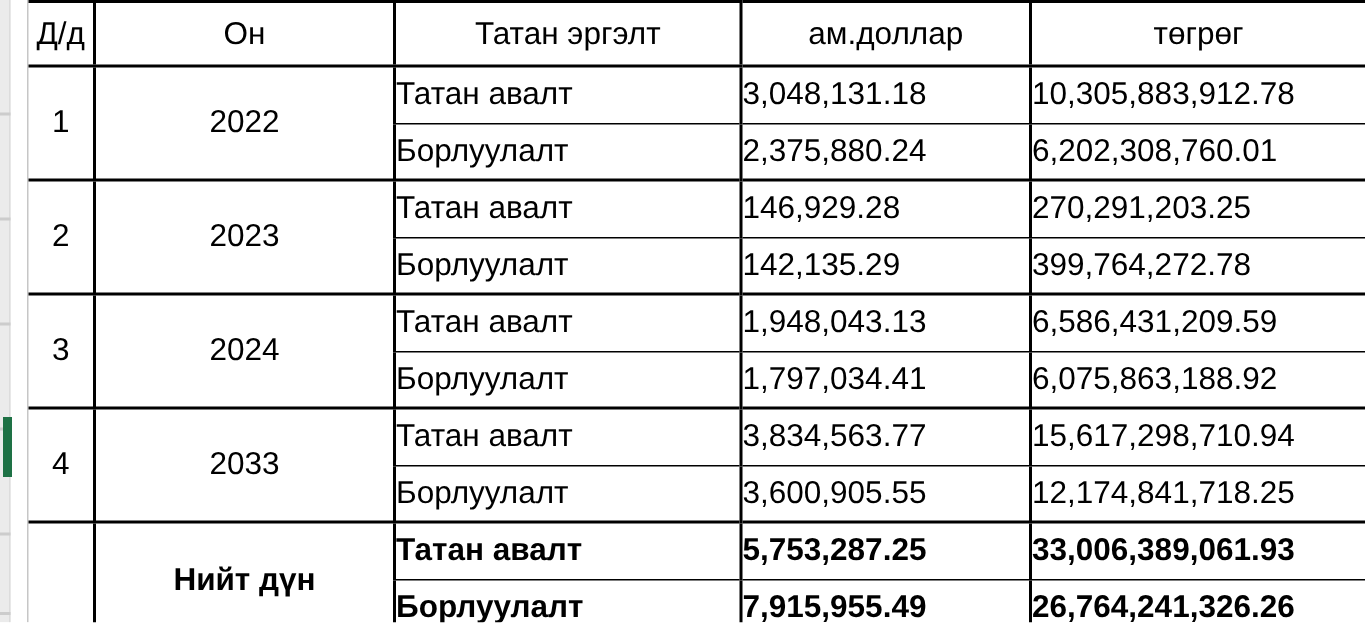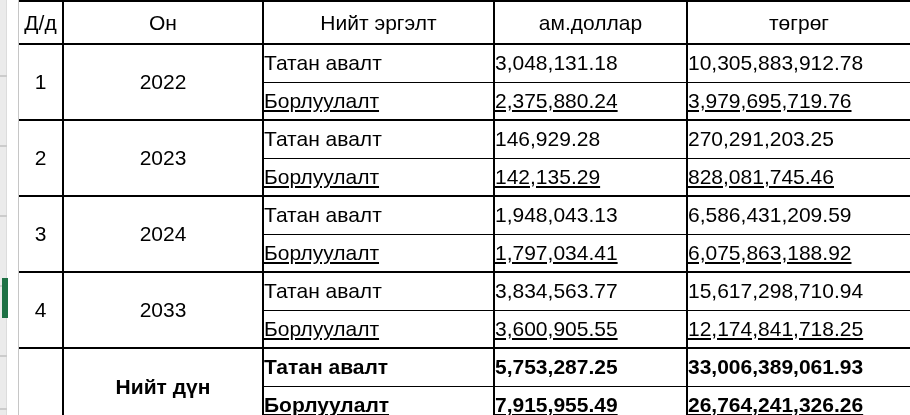--- a/index.html
+++ b/index.html
@@ -69,21 +69,21 @@
   table.sheet .first-col { border-left: none; }
   thead tr { height: 43px; }
   tbody tr { height: 38px; }
   thead th {
     border-top: 2px solid #000000;
     border-bottom: 2px solid #000000;
     font-weight: bold;
     text-align: center;
   }
   tr.g-first td { border-top: 2px solid #000000; }
-  tr.sub td     { border-top: 1px solid #000000; text-decoration: underline; }
+  tr.sub td     { border-top: 1px solid #000000; }
   td.c-center { text-align: center; }
   td.c-label  { text-align: left;  padding-left: 6px; }
   td.c-num    { padding-right: 7px; }
   tr.total td, td.total { font-weight: bold; }
 </style>
 </head>
 <body>
 
 <div class="screen">
 
@@ -104,51 +104,51 @@
       <col style="width:44px">
       <col style="width:200px">
       <col style="width:231px">
       <col style="width:193px">
       <col style="width:223px">
     </colgroup>
     <thead>
       <tr>
         <th class="first-col">Д/д</th>
         <th>Он</th>
-        <th>Нийт эргэлт</th>
+        <th>Татан эргэлт</th>
         <th>ам.доллар</th>
         <th>төгрөг</th>
       </tr>
     </thead>
     <tbody>
 
       <tr class="g-first">
         <td class="c-center first-col" rowspan="2">1</td>
         <td class="c-center" rowspan="2">2022</td>
         <td class="c-label">Татан авалт</td>
         <td class="c-num">3,048,131.18</td>
         <td class="c-num">10,305,883,912.78</td>
       </tr>
       <tr class="sub">
         <td class="c-label">Борлуулалт</td>
         <td class="c-num">2,375,880.24</td>
-        <td class="c-num">3,979,695,719.76</td>
+        <td class="c-num">6,202,308,760.01</td>
       </tr>
 
       <tr class="g-first">
         <td class="c-center first-col" rowspan="2">2</td>
         <td class="c-center" rowspan="2">2023</td>
         <td class="c-label">Татан авалт</td>
         <td class="c-num">146,929.28</td>
         <td class="c-num">270,291,203.25</td>
       </tr>
       <tr class="sub">
         <td class="c-label">Борлуулалт</td>
         <td class="c-num">142,135.29</td>
-        <td class="c-num">828,081,745.46</td>
+        <td class="c-num">399,764,272.78</td>
       </tr>
 
       <tr class="g-first">
         <td class="c-center first-col" rowspan="2">3</td>
         <td class="c-center" rowspan="2">2024</td>
         <td class="c-label">Татан авалт</td>
         <td class="c-num">1,948,043.13</td>
         <td class="c-num">6,586,431,209.59</td>
       </tr>
       <tr class="sub">

